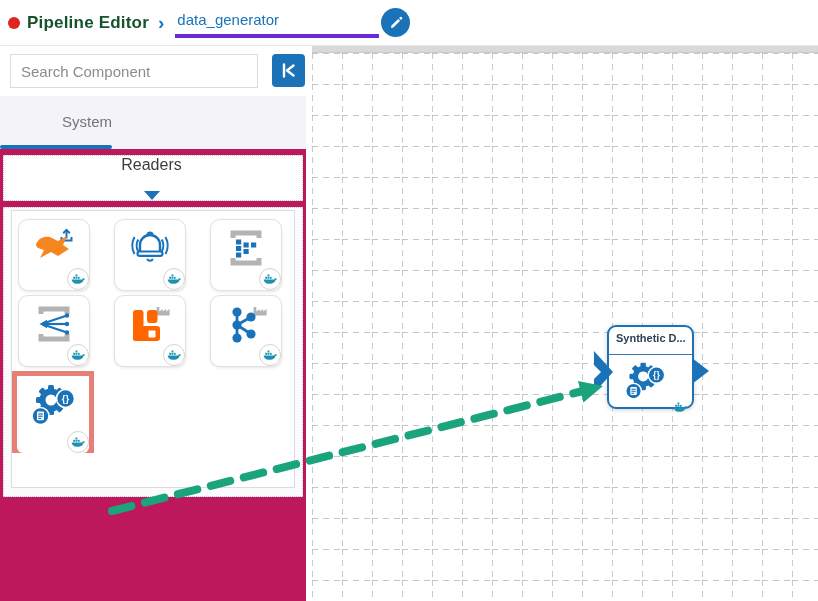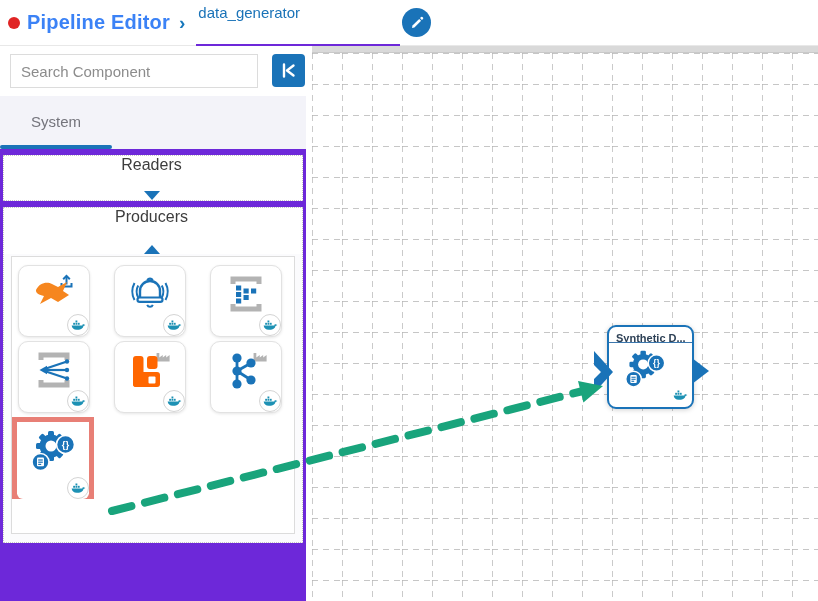--- a/index.html
+++ b/index.html
@@ -3,37 +3,37 @@
 <meta charset="utf-8">
 <style>
   * { margin:0; padding:0; box-sizing:border-box; }
   body { font-family:"Liberation Sans", sans-serif; background:#fff; }
   .app { position:relative; width:818px; height:601px; background:#fff; overflow:hidden; }
 
   
   .header { position:absolute; left:0; top:0; width:818px; height:46px; background:#fff;
             border-bottom:1px solid #e8e8e8; display:flex; align-items:center; padding-left:8px; z-index:5; }
   .status-dot { width:12px; height:12px; border-radius:50%; background:#e02424; flex:0 0 auto; }
-  .page-title { font-size:20px; font-weight:600; color:#3b82f6; margin-left:7px; letter-spacing:.2px; }
+  .page-title { font-size:17px; font-weight:600; color:#14532d; margin-left:7px; letter-spacing:.2px; }
   .crumb-sep { font-size:19px; font-weight:700; color:#1878bc; margin:0 11px 0 9px; }
-  .pipeline-name-wrap { width:204px; border-bottom:2px solid #6d28d9; padding:2px 2px 22px 2px; margin-top:2px; }
+  .pipeline-name-wrap { width:204px; border-bottom:4px solid #6d28d9; padding:2px 2px 5px 2px; margin-top:2px; }
   .pipeline-name { font-size:15px; color:#1a73b8; }
   .edit-btn { width:29px; height:29px; border-radius:50%; background:#1a73b8; border:none; margin-left:2px;
               display:flex; align-items:center; justify-content:center; cursor:pointer; }
 
   
-  .sidebar { position:absolute; left:0; top:46px; width:306px; height:555px; background:#6d28d9; z-index:4; }
+  .sidebar { position:absolute; left:0; top:46px; width:306px; height:555px; background:#be185d; z-index:4; }
   .search-row { position:relative; height:50px; background:#fff; }
   .search-input { position:absolute; left:10px; top:8px; width:248px; height:34px; border:1px solid #dcdcdc;
                   font-size:15px; color:#555; padding:0 10px; outline:none; font-family:inherit; }
   .search-input::placeholder { color:#8c8c8c; }
   .collapse-btn { position:absolute; right:1px; top:8px; width:33px; height:33px; background:#1a73b8;
                   border:none; border-radius:4px; display:flex; align-items:center; justify-content:center; cursor:pointer; }
   .tabs { position:relative; height:53px; background:#f3f3f9; display:flex; }
-  .tab { width:112px; text-align:center; line-height:51px; font-size:15px; color:#74747c; cursor:pointer; }
+  .tab { width:112px; text-align:right; line-height:51px; font-size:15px; color:#74747c; cursor:pointer; }
   .tab-underline { position:absolute; left:0; bottom:0; width:112px; height:4px; background:#1a73b8; border-radius:2px; }
   .sections { padding:6px 3px 0 3px; }
   .accordion { background:#fff; border:1px dotted #c6c6c6; height:46px; margin-bottom:6px;
                display:flex; align-items:center; justify-content:space-between; padding:0 19px 0 16px;
                font-size:16px; color:#3d3d3d; cursor:pointer;flex-direction:column; }
   .tri-down { width:0; height:0; border-left:8px solid transparent; border-right:8px solid transparent; border-top:9px solid #1a73b8; }
   .tri-up   { width:0; height:0; border-left:8px solid transparent; border-right:8px solid transparent; border-bottom:9px solid #1a73b8; }
   .producers-panel { background:#fbfbfd; border:1px dotted #c6c6c6; margin-bottom:4px; }
   .producers-panel .accordion { border:none; margin-bottom:0; }
   .comp-grid { margin:2px 7px 8px 7px; background:#fff; border:1px solid #dcdcdc; height:278px;
@@ -47,21 +47,21 @@
   .sel-wrap { width:82px; height:82px; border:5px solid #e87f76; margin-left:-6px; margin-top:0;
               background:#fff; }
   .sel-wrap .tile { border:none; border-radius:6px; box-shadow:none; width:72px; height:72px; }
 
   
   .canvas { position:absolute; left:312px; top:46px; width:506px; height:555px; background:#fff; }
   .canvas-scroll-strip { position:absolute; left:0; top:0; width:506px; height:7px; background:#d9d9d9; border-bottom:1px solid #c9c9c9; }
   .grid-svg { position:absolute; left:0; top:7px; }
   .node { position:absolute; left:295px; top:279px; width:87px; height:84px; background:#fff;
           border:2px solid #1a73b8; border-radius:9px; box-shadow:0 1px 5px rgba(0,0,0,.18); z-index:10; cursor:grab; }
-  .node-title { height:16px; line-height:23px; padding:0 7px; font-size:11px; font-weight:600; color:#2e4156;
+  .node-title { height:28px; line-height:23px; padding:0 7px; font-size:11px; font-weight:600; color:#2e4156;
                 border-bottom:1px solid #3c77ad; white-space:nowrap; overflow:hidden; }
   .node-body { position:relative; height:56px; }
   .node-body .node-icon { display:block; margin:4px auto 0 14px; }
   .node-whale { position:absolute; right:4px; bottom:2px; }
   .port-in  { position:absolute; left:-15px; top:24px; }
   .port-out { position:absolute; right:-17px; top:31px; }
 
   .arrow-overlay { position:absolute; left:0; top:0; z-index:40; pointer-events:none; }
   .defs-hidden { position:absolute; width:0; height:0; overflow:hidden; }
 </style>
@@ -211,24 +211,20 @@
       <div class="tab-underline"></div>
     </div>
 
     <div class="sections">
       <div class="accordion">
         <span>Readers</span>
         <span class="tri-down"></span>
       </div>
 
       <div class="producers-panel">
-        <div class="accordion">
-          <span>Producers</span>
-          <span class="tri-up"></span>
-        </div>
 
         <div class="comp-grid">
 
           <div class="tile">
             <svg class="main-icon" width="46" height="46">
                 <use href="#sym-publish"></use>
               </svg>
             <span class="whale-badge">
               <svg width="15" height="11">
                   <use href="#sym-whale"></use>

